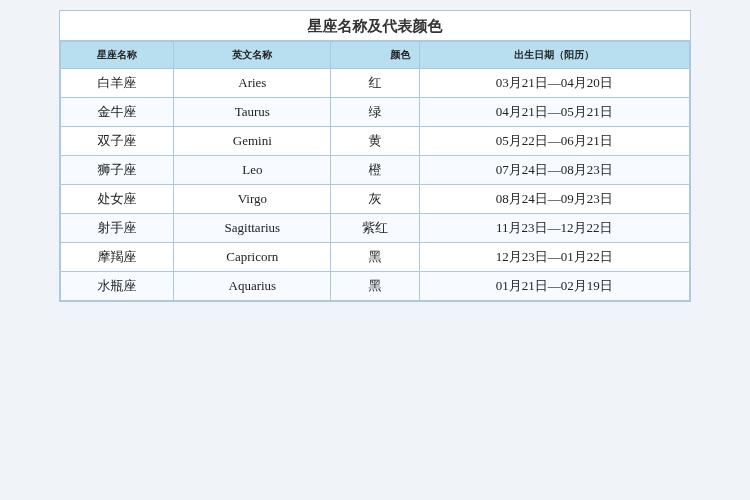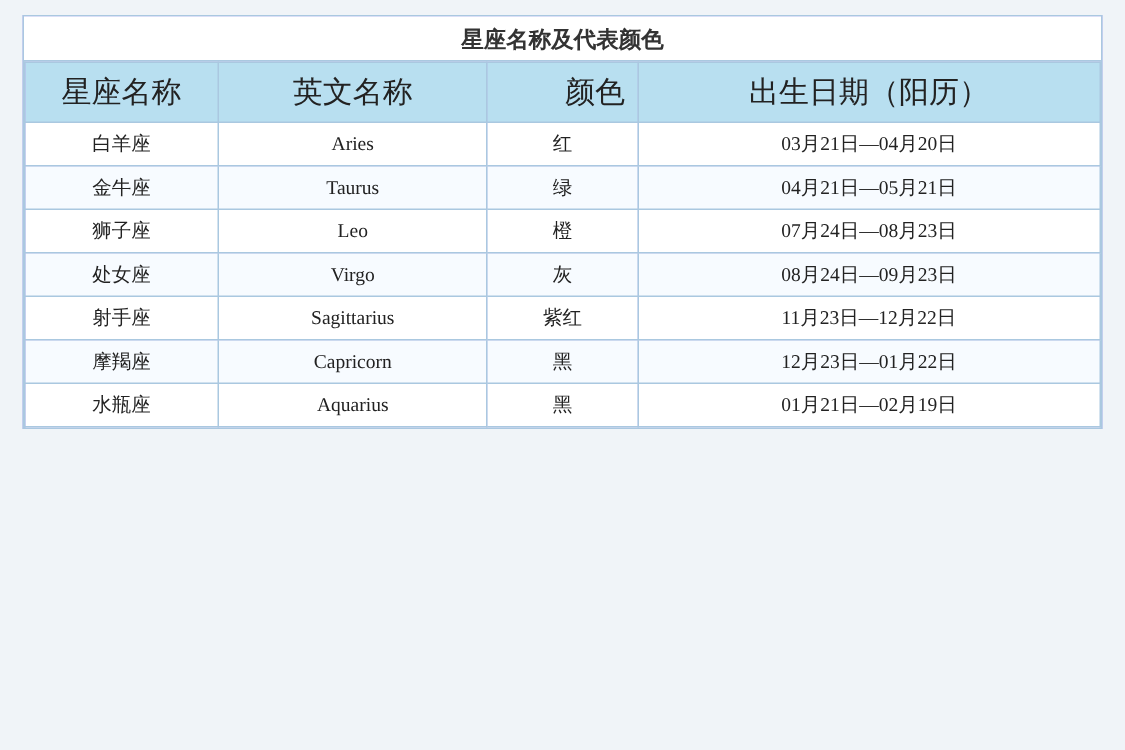--- a/index.html
+++ b/index.html
@@ -8,43 +8,43 @@
       height: 500px;
       background: #f0f4f8;
       font-family: "SimSun", "宋体", serif;
       display: flex;
       align-items: flex-start;
       justify-content: center;
       padding-top: 10px;
       overflow: hidden;
     }
     .container {
-      width: 720px;
-      background: #c4b5fd;
+      width: 632px;
+      background: #fde047;
       border: 1px solid #aac8e0;
     }
     .page-title {
       text-align: center;
       font-size: 15px;
       color: #333;
       padding: 6px 0 4px 0;
       background: #fff;
       border-bottom: 1px solid #aac8e0;
       font-weight: bold;
     }
     table {
       width: 100%;
       border-collapse: collapse;
     }
     thead tr th {
       background: #b8dff0;
       border: 1px solid #aac8e0;
       padding: 6px 8px;
-      font-size: 20px;
-      font-weight: normal;
+      font-size: 10px;
+      font-weight: bold;
       text-align: center;
       color: #222;
     }
     tbody tr td {
       border: 1px solid #aac8e0;
       padding: 5px 8px;
       font-size: 13px;
       text-align: center;
       color: #222;
       background: #fff;
@@ -79,20 +79,26 @@
           <td>红</td>
           <td>03月21日—04月20日</td>
         </tr>
         <tr>
           <td>金牛座</td>
           <td>Taurus</td>
           <td>绿</td>
           <td>04月21日—05月21日</td>
         </tr>
         <tr>
+          <td>双子座</td>
+          <td>Gemini</td>
+          <td>黄</td>
+          <td>05月22日—06月21日</td>
+        </tr>
+        <tr>
           <td>狮子座</td>
           <td>Leo</td>
           <td>橙</td>
           <td>07月24日—08月23日</td>
         </tr>
         <tr>
           <td>处女座</td>
           <td>Virgo</td>
           <td>灰</td>
           <td>08月24日—09月23日</td>

